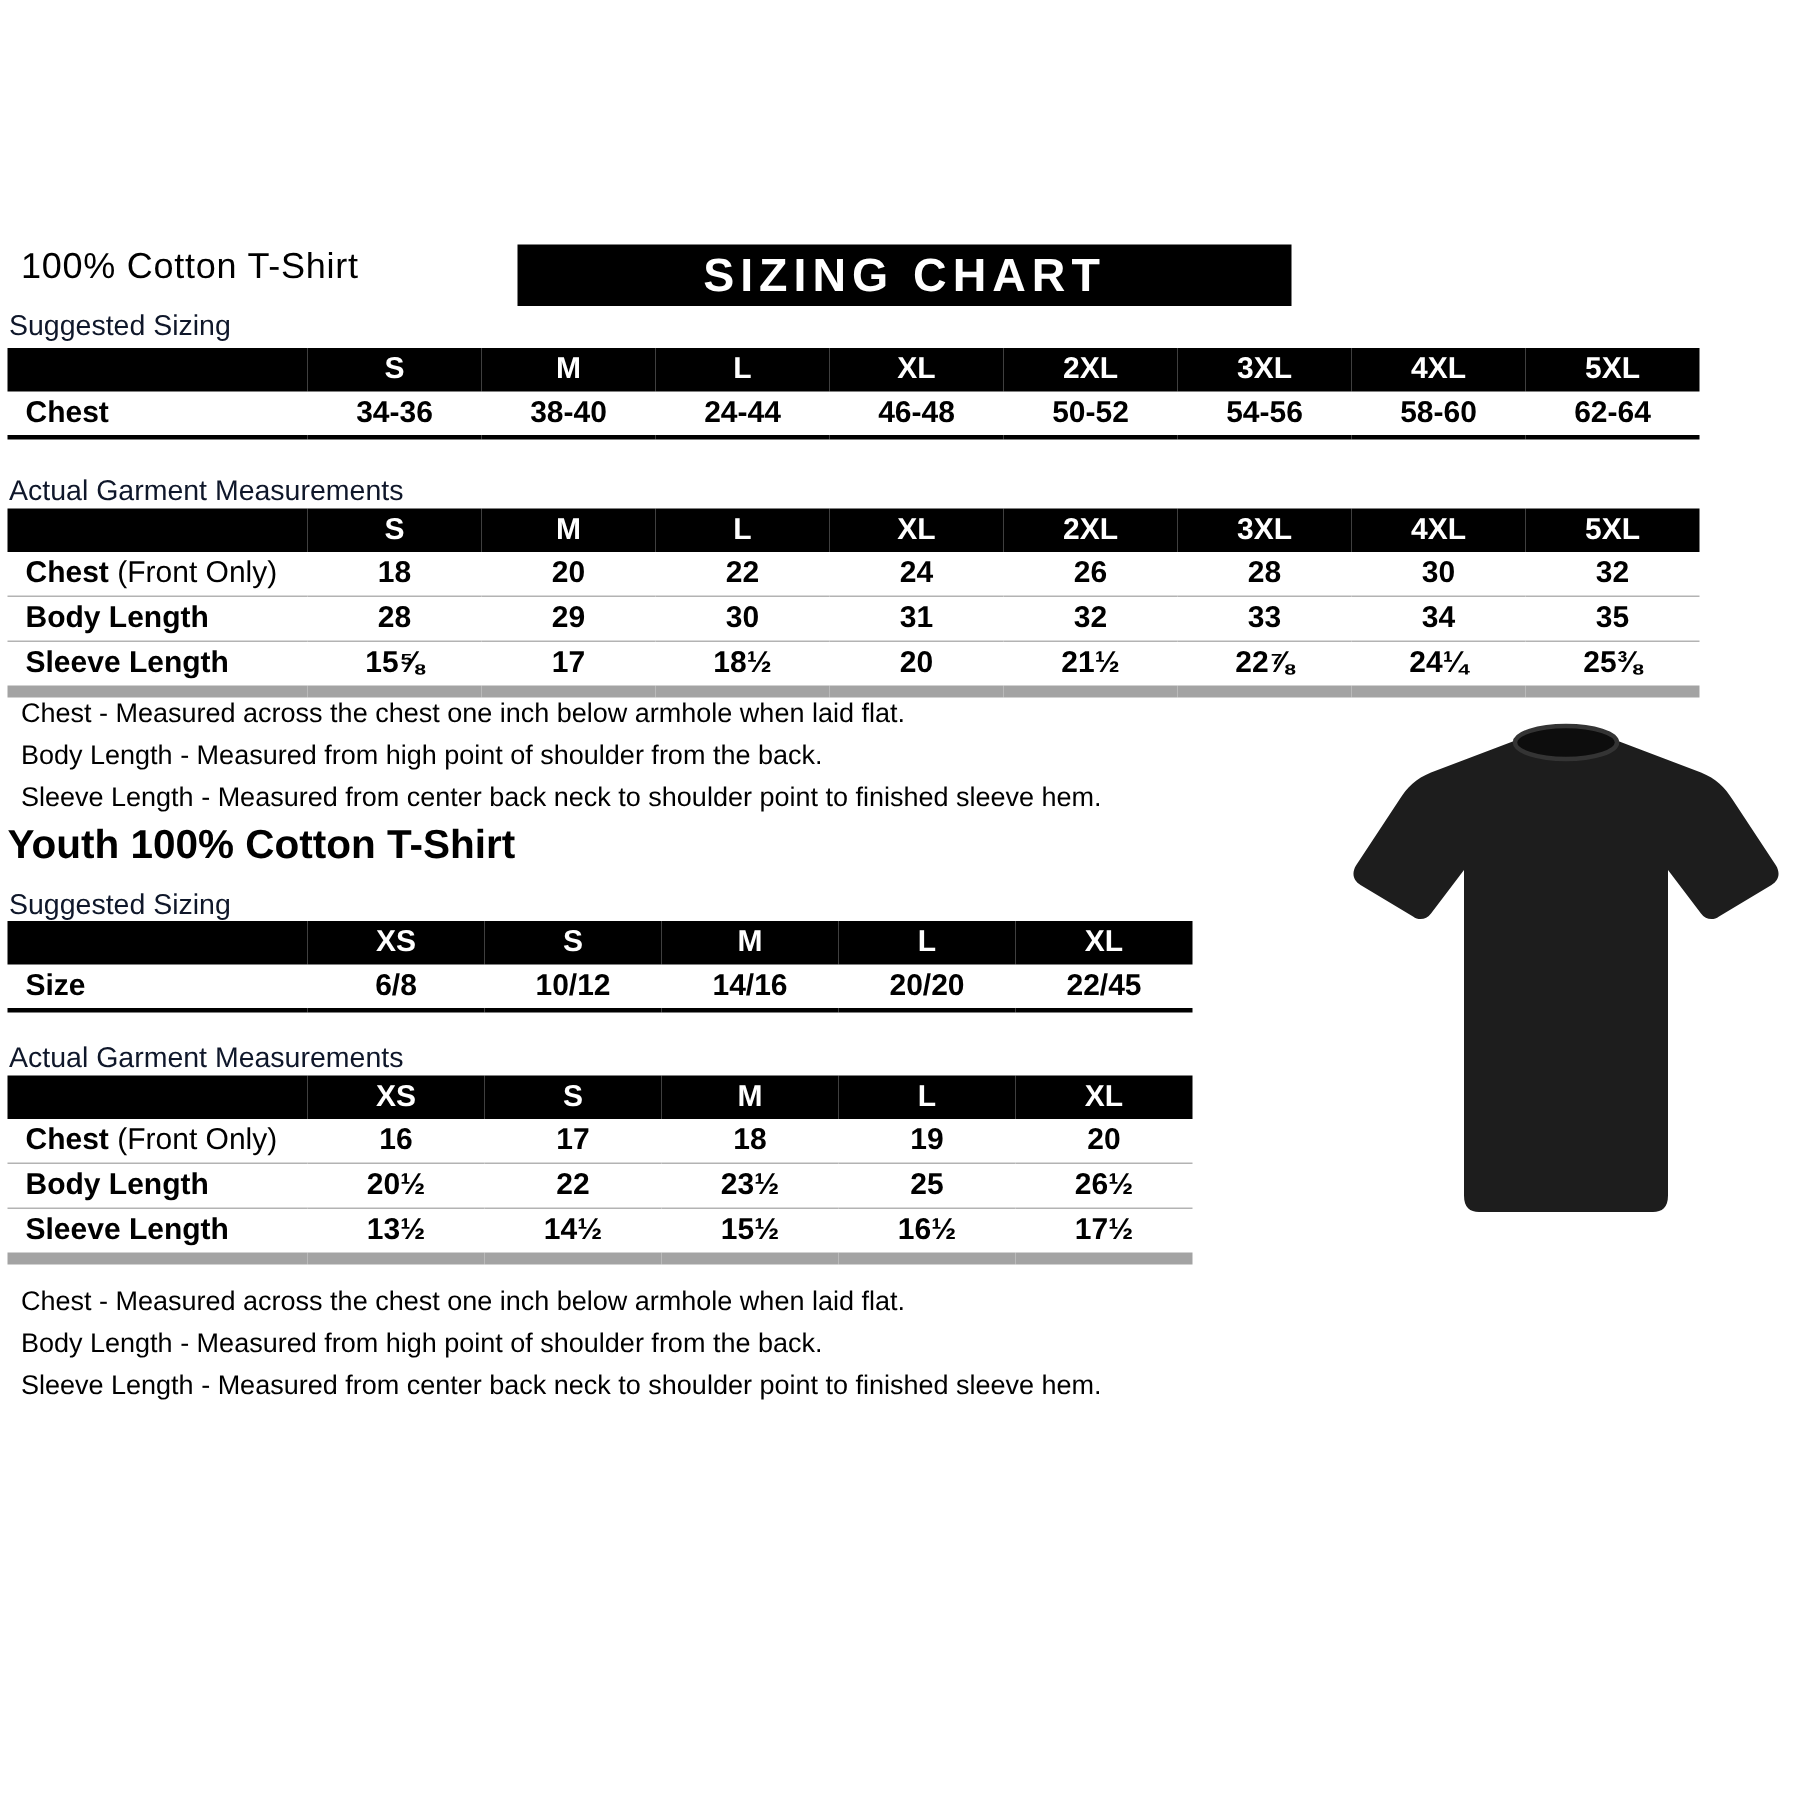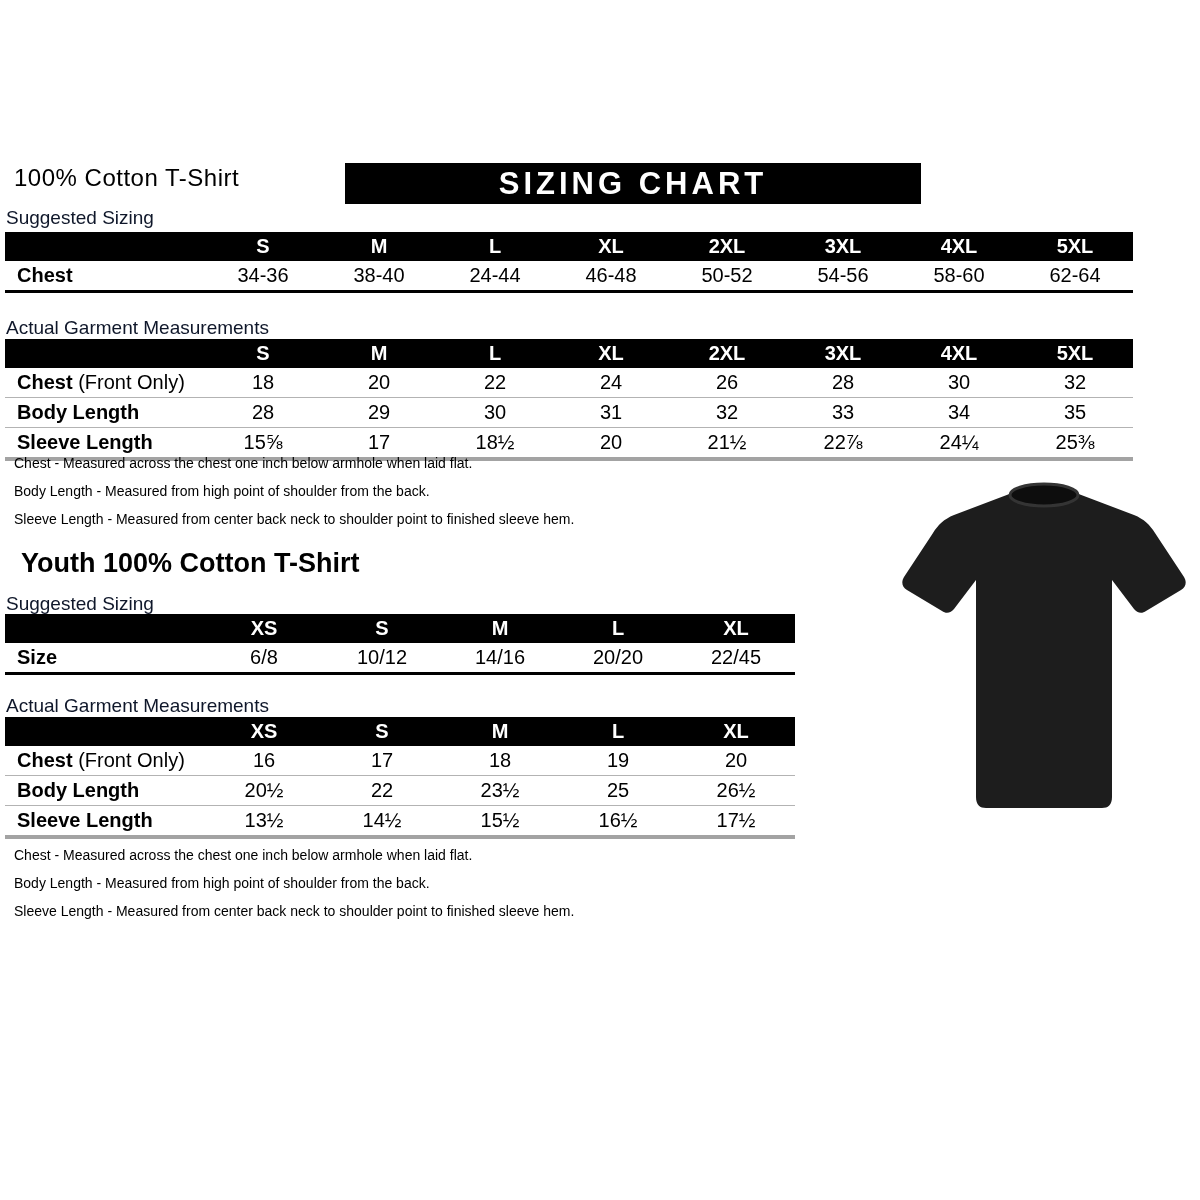--- a/index.html
+++ b/index.html
@@ -5,42 +5,42 @@
   html,body{margin:0;padding:0;}
   body{
     width:1200px;height:1200px;background:#ffffff;position:relative;
     font-family:"Liberation Sans","DejaVu Sans",sans-serif;color:#000;
     overflow:hidden;
   }
   .abs{position:absolute;}
 
   .main-title{left:14px;top:164px;font-size:24px;font-weight:400;letter-spacing:0.5px;}
   .banner{
-    left:345px;top:163px;width:576px;height:41px;background:#000;color:#fff;
+    left:345px;top:163px;width:516px;height:41px;background:#000;color:#fff;
     font-size:31px;font-weight:700;letter-spacing:4px;text-align:center;line-height:41px;
   }
   .section-label{font-size:19px;font-weight:400;color:#0f172a;}
-  .youth-title{left:21px;top:548px;font-size:27px;font-weight:700;}
+  .youth-title{left:5px;top:548px;font-size:27px;font-weight:700;}
 
   .tablewrap{left:5px;}
   .size-table{width:100%;border-collapse:collapse;table-layout:fixed;}
   .size-table thead th{
     background:#000;color:#fff;font-weight:700;font-size:20px;
     height:29px;padding:0;text-align:center;
   }
   .size-table tbody td{
-    font-size:20px;font-weight:400;height:29px;padding:0;text-align:center;vertical-align:middle;
+    font-size:20px;font-weight:700;height:29px;padding:0;text-align:center;vertical-align:middle;
   }
   .size-table tbody td.rowlabel{text-align:left;font-weight:700;padding-left:12px;margin-top:37px;}
   .rownote{font-weight:400;}
   .size-table tbody tr:not(:first-child) td{border-top:1px solid #b3b3b3;}
   .size-table tbody tr:last-child td{border-bottom:3px solid #000;}
-  .thick-bottom .size-table tbody tr:last-child td{border-bottom:4px solid #a3a3a3;}
-
-  .notes{font-size:14px;line-height:21px;}
+  .thick-bottom .size-table tbody tr:last-child td{border-bottom:8px solid #a3a3a3;}
+
+  .notes{font-size:18px;line-height:21px;margin-top:12px;}
   .notes .note{margin-bottom:7px;}
 </style>
 </head>
 <body>
 
 <div class="abs main-title">100% Cotton T-Shirt</div>
 <div class="abs banner">SIZING CHART</div>
 
 <div class="abs section-label" style="left:6px;top:207px;">Suggested Sizing</div>
 <div class="abs tablewrap" style="top:232px;width:1128px;">

